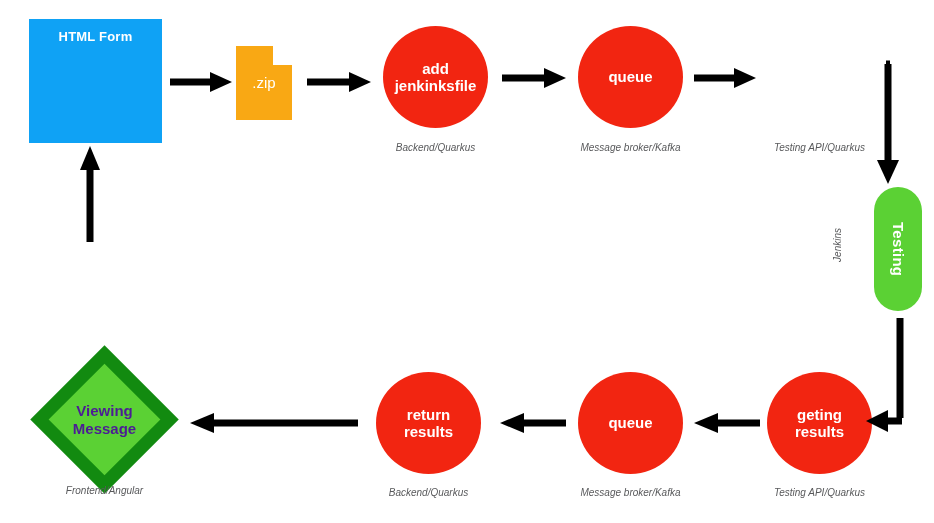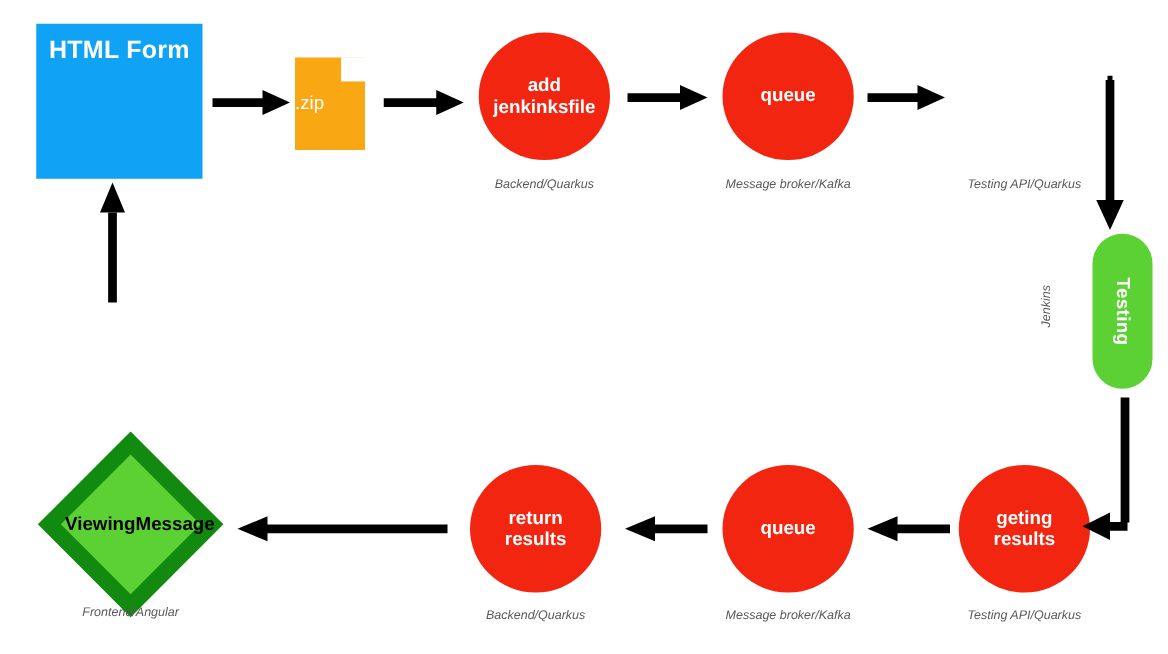--- a/index.html
+++ b/index.html
@@ -24,21 +24,21 @@
     background: #0fa2f5;
     color: #ffffff;
     display: block;
   }
   .form-title {
     position: absolute;
     top: 10px;
     left: 0;
     width: 100%;
     text-align: center;
-    font-size: 20px;
+    font-size: 13px;
     font-weight: bold;
     color: #ffffff;
     letter-spacing: .2px;
   }
   .upload-btn {
     position: absolute;
     background: #0b79bd;
     color: #ffffff;
     font-size: 15px;
     display: flex;
@@ -59,20 +59,21 @@
     right: 0;
     width: 0;
     height: 0;
     border-style: solid;
     border-color: #ffffff #ffffff transparent transparent;
   }
   .file-icon .label {
     position: absolute;
     left: 0;
     width: 100%;
+    text-align: center;
     color: #ffffff;
     font-size: 15px;
   }
 
   
   .ellipse {
     position: absolute;
     background: #f22511;
     border-radius: 50%;
     color: #ffffff;
@@ -114,24 +115,24 @@
   .diamond-inner {
     position: absolute;
     left: 13px; top: 13px; right: 13px; bottom: 13px;
     background: #5bd134;
     transform: rotate(45deg);
   }
   .diamond-label {
     position: absolute;
     inset: 0;
     display: flex;
-    flex-direction: row;
-    align-items: center;
-    justify-content: space-between;
-    color: #000000;
+    flex-direction: column;
+    align-items: center;
+    justify-content: center;
+    color: #4c1d95;
     font-size: 15px;
     font-weight: bold;
     line-height: 1.18;
     text-align: center;
   }
 
   
   .caption {
     position: absolute;
     color: #58595b;

